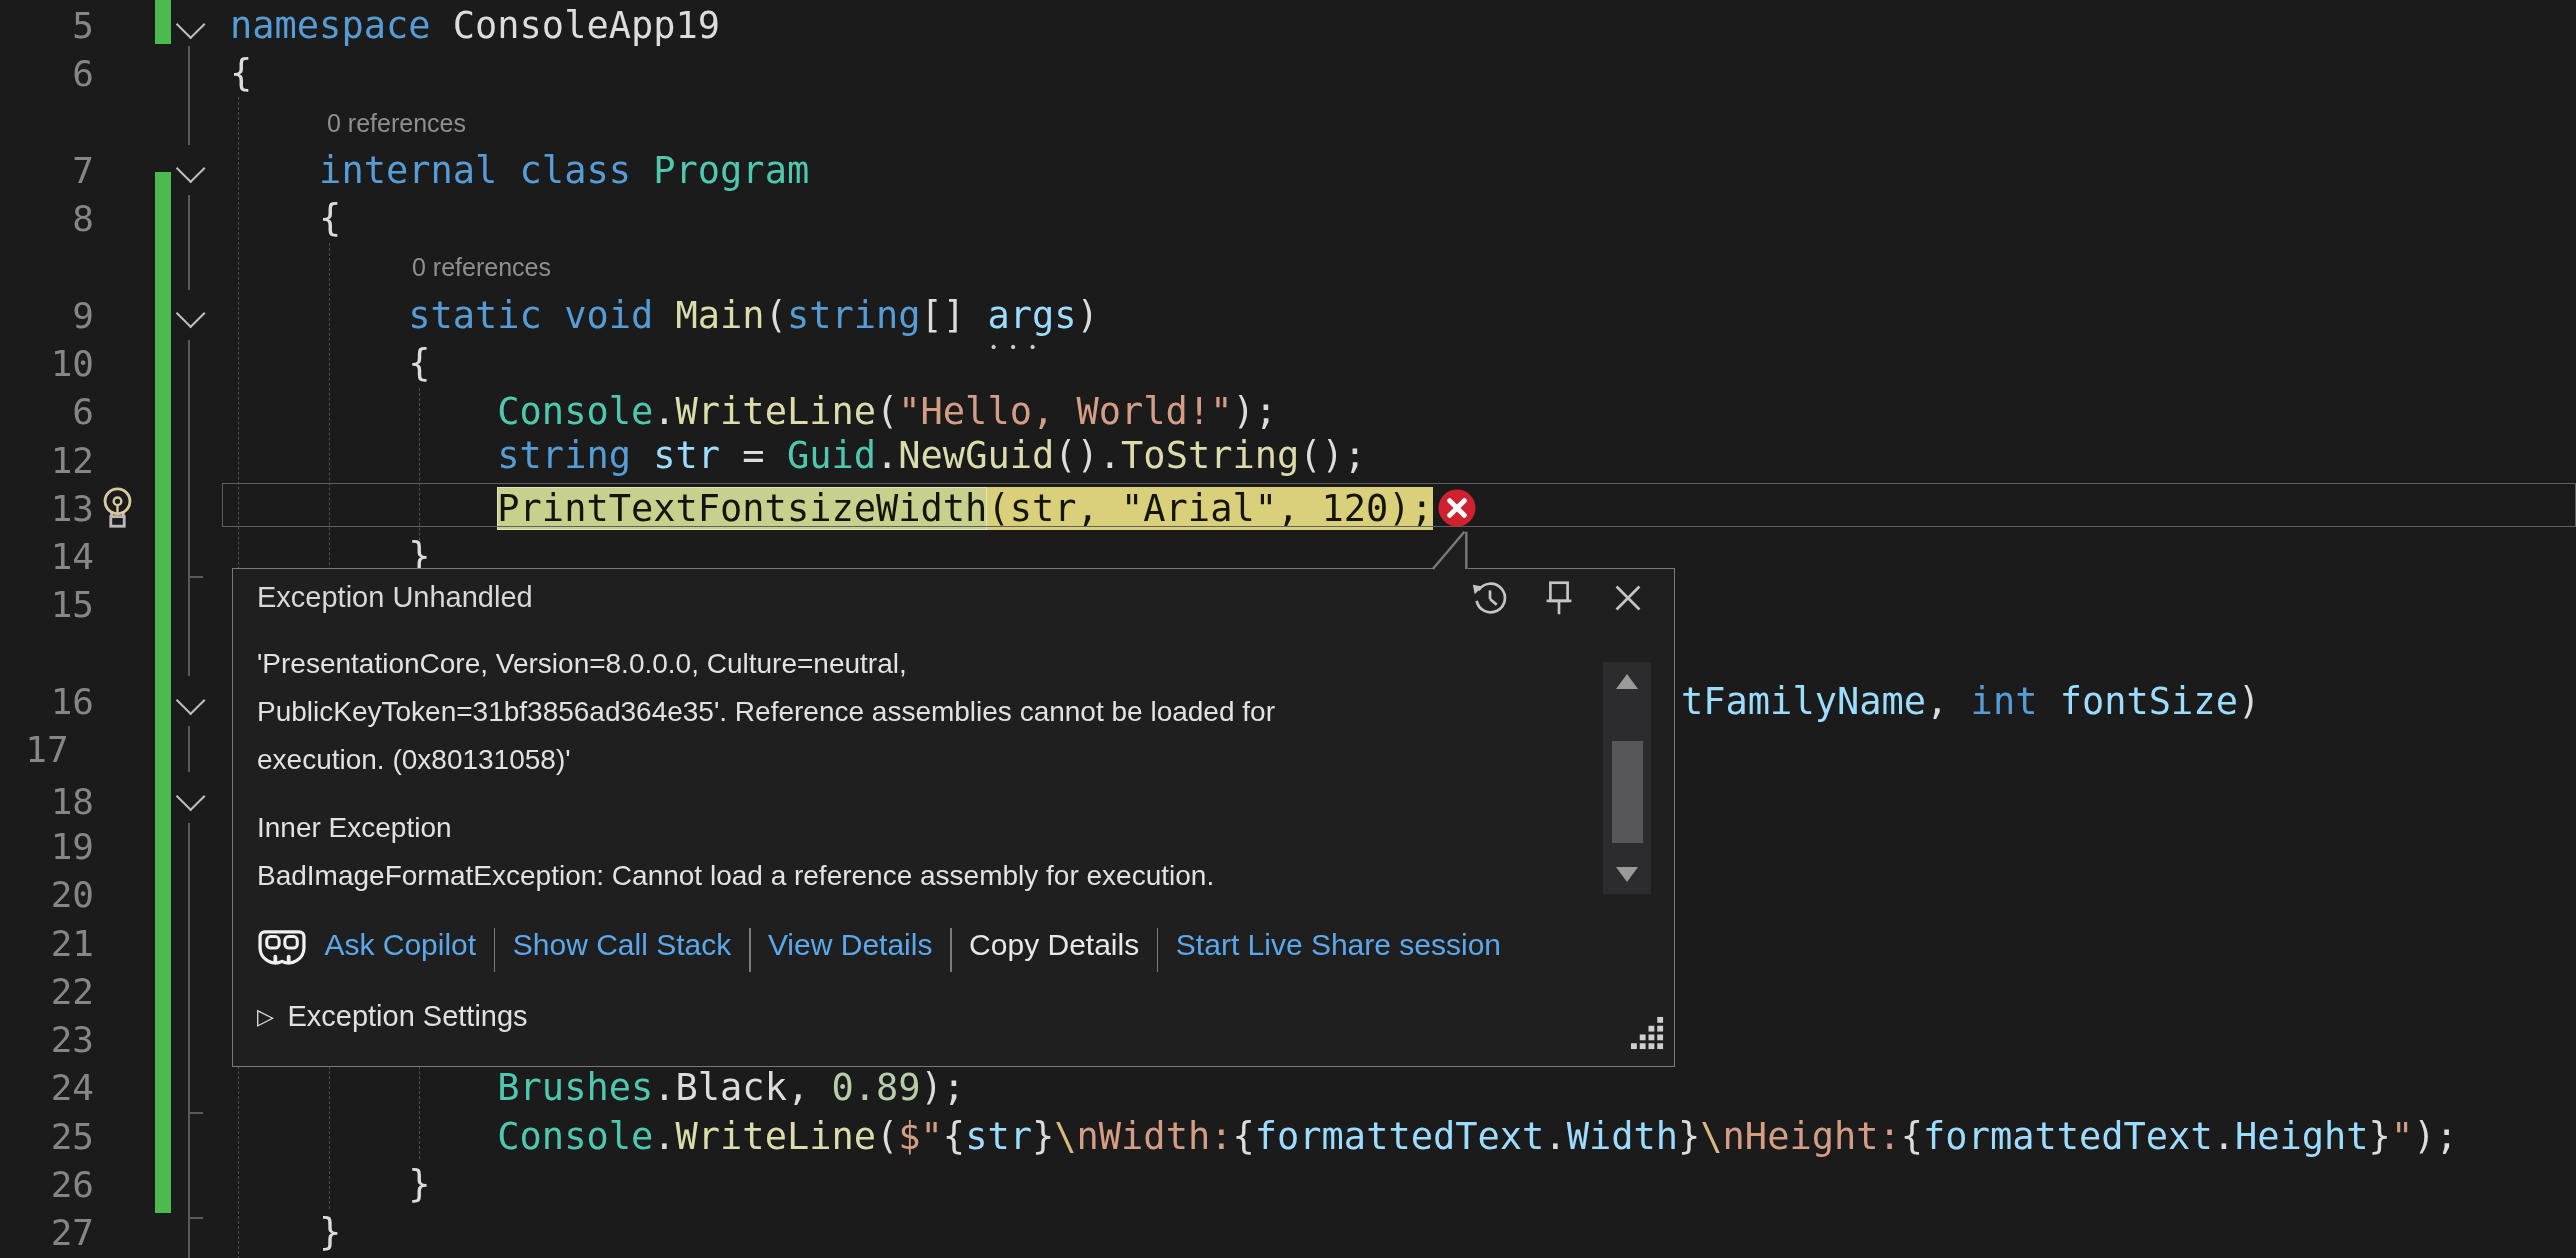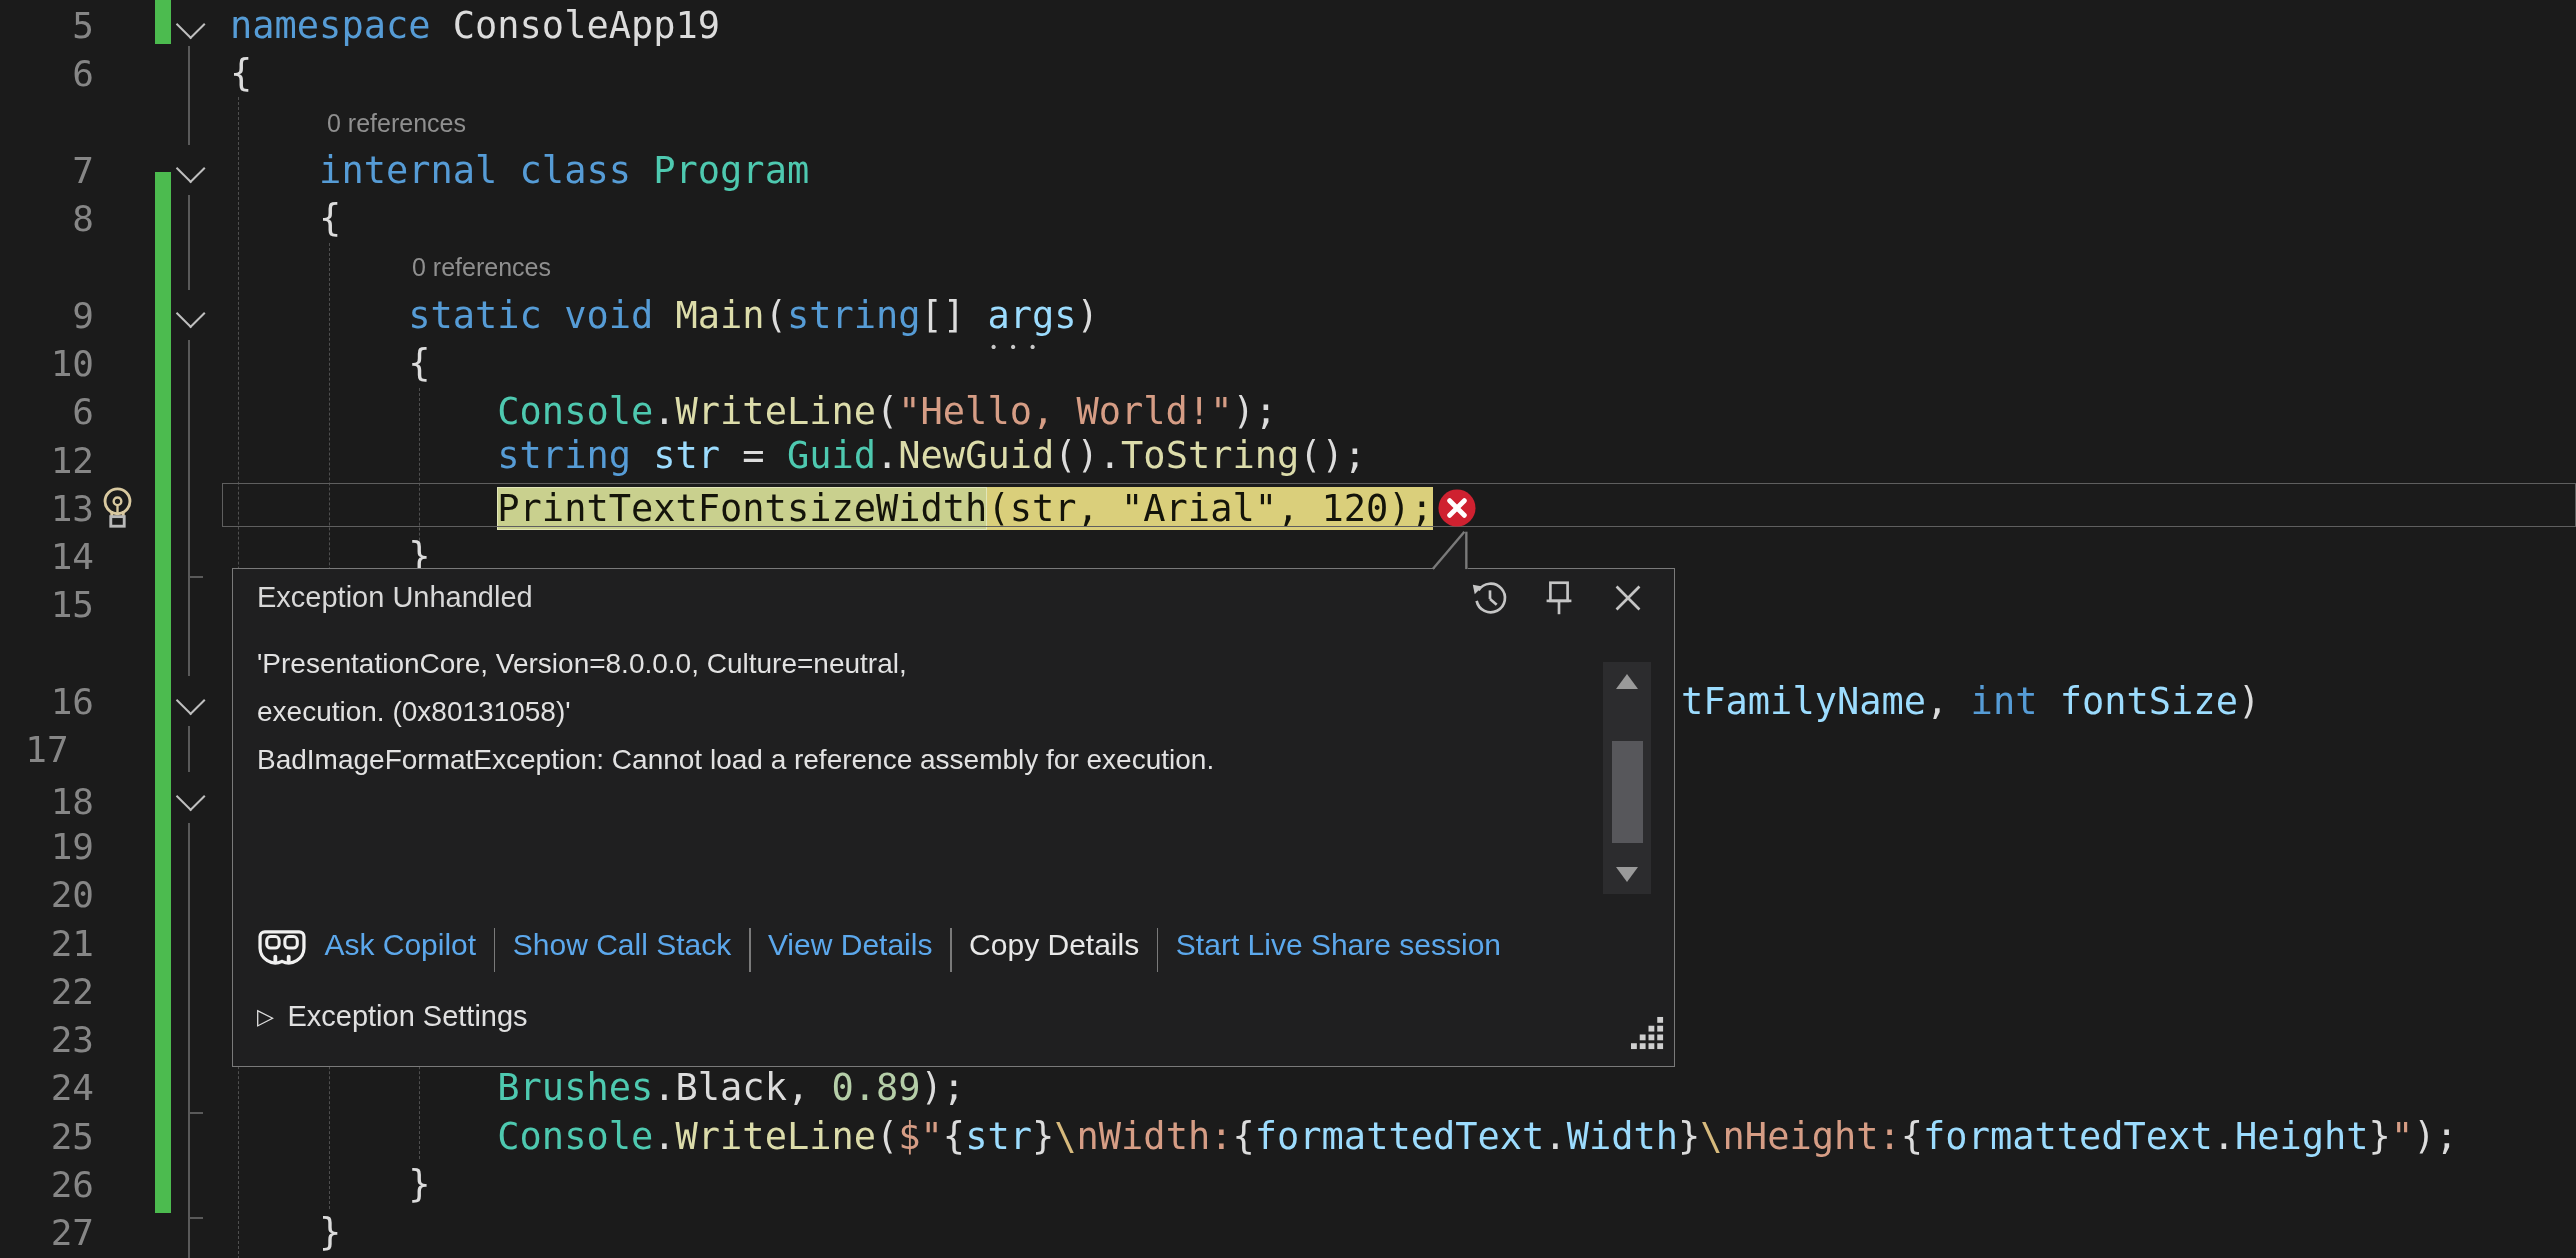--- a/index.html
+++ b/index.html
@@ -148,21 +148,23 @@
         <line x1="22" y1="25" x2="22" y2="39" stroke="#c5c5c5" stroke-width="2.8"></line>
       </svg>
       <svg class="ic" viewBox="0 0 44 44">
         <line x1="10" y1="10" x2="34" y2="34" stroke="#c5c5c5" stroke-width="2.8"></line>
         <line x1="34" y1="10" x2="10" y2="34" stroke="#c5c5c5" stroke-width="2.8"></line>
       </svg>
     </div>
 
     <div id="msg">
         <div class="first">'PresentationCore, Version=8.0.0.0, Culture=neutral,</div>
+        <div>PublicKeyToken=31bf3856ad364e35'. Reference assemblies cannot be loaded for</div>
         <div>execution. (0x80131058)'</div>
+        <div class="gap">Inner Exception</div>
         <div>BadImageFormatException: Cannot load a reference assembly for execution.</div>
       </div>
 
     <div class="p-scroll">
       <div class="arr-up"></div>
       <div class="thumb"></div>
       <div class="arr-dn"></div>
     </div>
 
     <div id="links">

